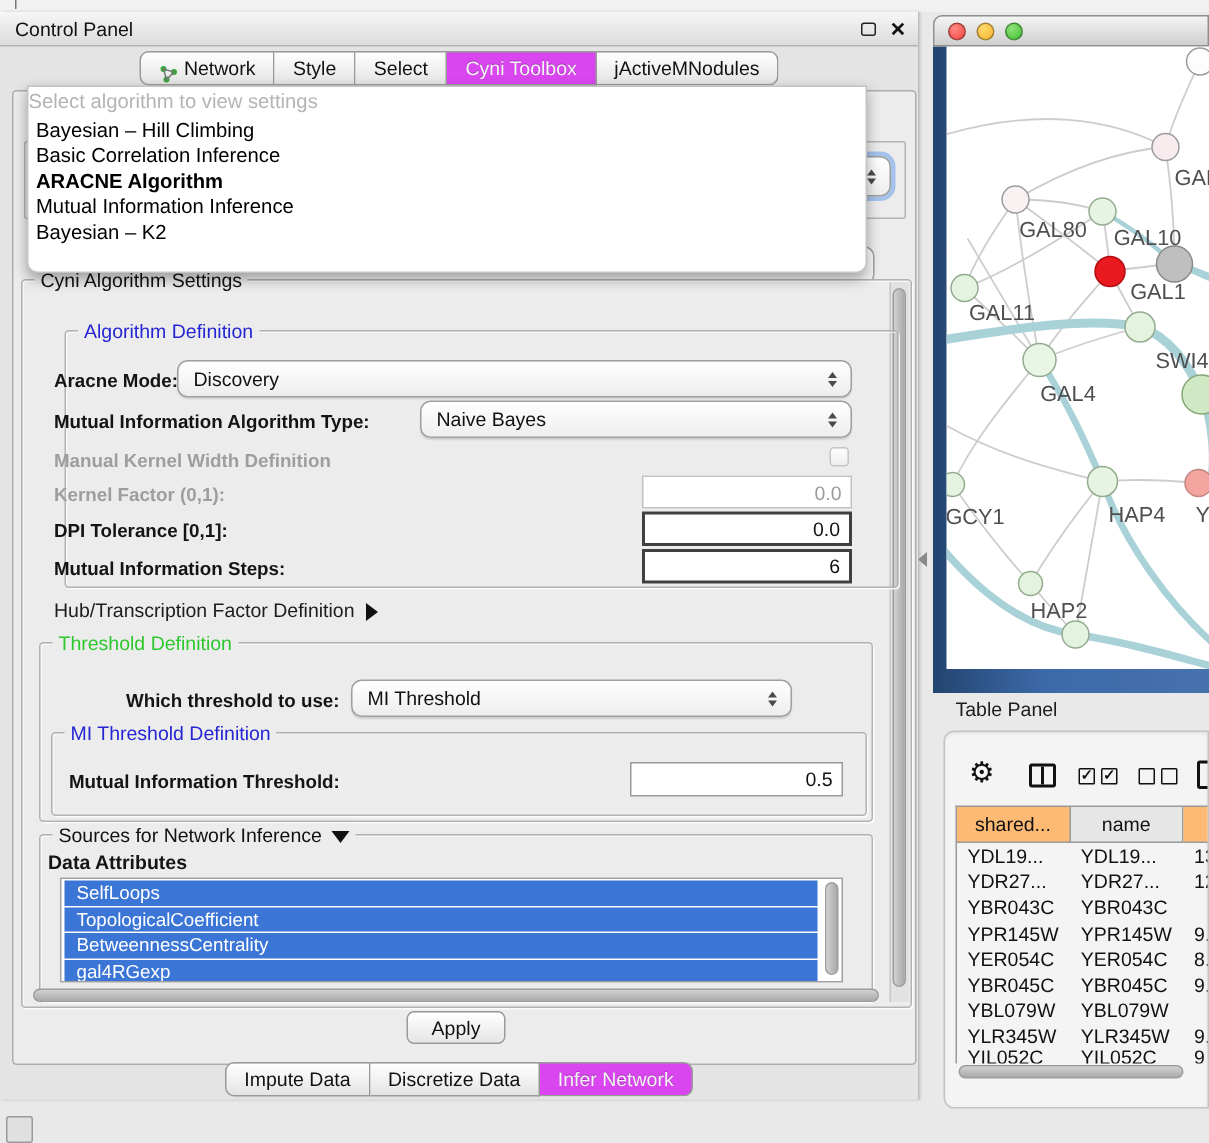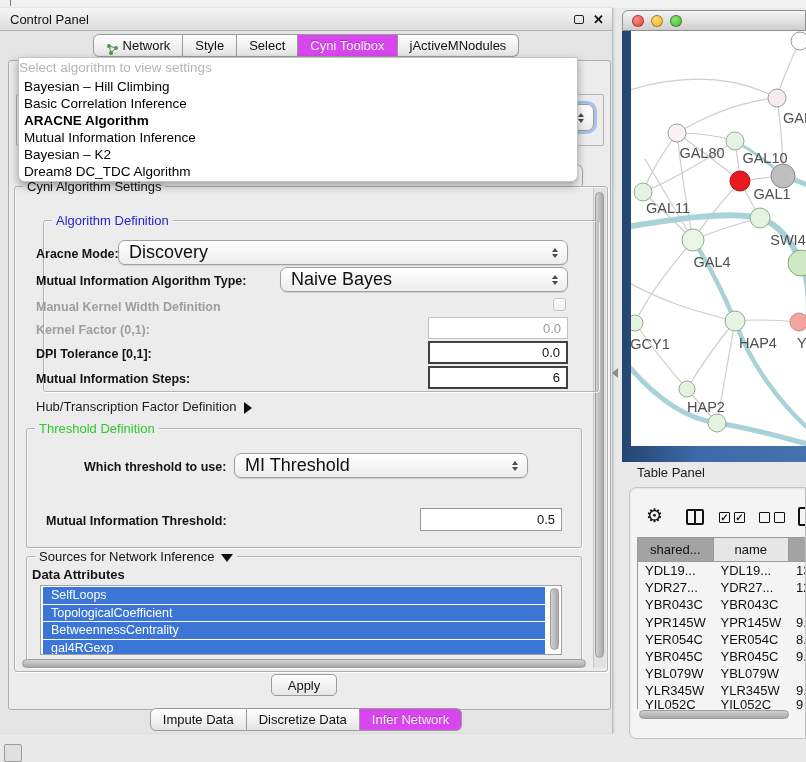--- a/index.html
+++ b/index.html
@@ -37,21 +37,21 @@
 
   
   .gbox { border:1px solid #b2b2b2; border-radius:3px; box-shadow:1px 1px 0 rgba(255,255,255,.8), inset 1px 1px 0 rgba(255,255,255,.6); }
   .gtitle { position:absolute; top:-8px; left:8px; background:#ececec; padding:0 4px; font-size:13px; color:#111; white-space:nowrap; }
   .gtitle.blue { color:#2525d4; }
   .gtitle.green { color:#2ec82e; }
 
   .lbl { position:absolute; font-size:12.5px; font-weight:bold; color:#141414; white-space:nowrap; }
   .lbl.dis { color:#9e9e9e; }
 
-  .combo { position:absolute; background:linear-gradient(#ffffff,#ededed); border:1px solid #9f9f9f; border-radius:7px; box-shadow:0 1px 1px rgba(0,0,0,.12); font-size:18px; color:#111; display:flex; align-items:center; padding:0 22px 0 10px; }
+  .combo { position:absolute; background:linear-gradient(#ffffff,#ededed); border:1px solid #9f9f9f; border-radius:7px; box-shadow:0 1px 1px rgba(0,0,0,.12); font-size:13px; color:#111; display:flex; align-items:center; padding:0 22px 0 10px; }
   .stepper { position:absolute; right:9px; top:50%; transform:translateY(-50%); display:flex; flex-direction:column; gap:2px; }
   .tri-up { width:0; height:0; border-left:3.5px solid transparent; border-right:3.5px solid transparent; border-bottom:4.5px solid #4a4a4a; }
   .tri-dn { width:0; height:0; border-left:3.5px solid transparent; border-right:3.5px solid transparent; border-top:4.5px solid #4a4a4a; }
 
   .tfield { position:absolute; background:#fff; border:1px solid #999; font-size:13px; color:#111; display:flex; align-items:center; justify-content:flex-end; padding:0 6px; }
   .tfield.strong { border:2px solid #404040; }
   .tfield.dis { border:1px solid #c2c2c2; color:#9b9b9b; }
 
   .checkbox { position:absolute; width:13px; height:13px; border:1px solid #c6c6c6; border-radius:3px; background:linear-gradient(#fdfdfd,#efefef); }
 
@@ -74,21 +74,21 @@
 
   .tp-label { left:637px; top:465px; font-size:13px; color:#1c1c1c; }
   .tp-panel { left:629px; top:487px; width:177px; height:252px; background:#f4f4f4; border:1px solid #c3c3c3; border-radius:7px 0 0 7px; box-shadow:inset 0 1px 2px rgba(0,0,0,.08); overflow:hidden; }
   .tp-toolbar-icn { position:absolute; color:#111; }
   .split-ico { width:18px; height:16px; border:2px solid #111; border-radius:2px; }
   .split-ico:before { content:""; display:block; width:2px; height:100%; background:#111; margin-left:6px; }
   .cb { width:11px; height:11px; border:1.5px solid #111; border-radius:1px; font-size:10px; line-height:9px; text-align:center; color:#111; font-weight:bold; }
   .doc-ico { width:16px; height:19px; border:2px solid #111; border-radius:2px 5px 2px 2px; }
   .tp-table { position:absolute; left:7px; top:49px; width:170px; font-size:13px; color:#111; border-top:1px solid #9a9a9a; border-left:1px solid #9a9a9a; }
   .tp-hrow { display:flex; height:24px; }
-  .tp-hcell { border-right:1px solid #9a9a9a; border-bottom:1px solid #9a9a9a; display:flex; align-items:center; justify-content:center; background:#a3a3a3; }
+  .tp-hcell { border-right:1px solid #9a9a9a; border-bottom:1px solid #9a9a9a; display:flex; align-items:center; justify-content:center; background:#fdba74; }
   .tp-hcell.gray { background:#e6e6e6; }
   .tp-row { display:flex; height:17.2px; align-items:center; }
   .tp-cell { padding-left:7px; white-space:nowrap; overflow:hidden; }
 
   .grip { left:612px; top:368px; width:0; height:0; border-top:5px solid transparent; border-bottom:5px solid transparent; border-right:6px solid #8a8a8a; }
   .corner-ico { left:4px; top:744px; width:18px; height:18px; border:1px solid #9a9a9a; background:#e0e0e0; border-radius:2px; }
   .topstrip { left:0; top:0; width:806px; height:8px; background:#f1f1f1; }
   .toptick { left:10px; top:0; width:1px; height:6px; background:#777; }
   svg text { font-family:"Liberation Sans", sans-serif; }
 </style>
@@ -142,21 +142,20 @@
     <span>gal-filtered.sif default node</span>
   </div>
 
   <div class="abs popup">
     <div class="prompt">Select algorithm to view settings</div>
     <div class="item">Bayesian – Hill Climbing</div>
     <div class="item">Basic Correlation Inference</div>
     <div class="item bold">ARACNE Algorithm</div>
     <div class="item">Mutual Information Inference</div>
     <div class="item">Bayesian – K2</div>
-    <div class="item">Dream8 DC_TDC Algorithm</div>
   </div>
 
   <div class="abs gbox" style="left:14px; top:178px; width:594px; height:486px; background:#ececec;padding-left:28px;">
     <span class="gtitle">Cyni Algorithm Settings</span>
   </div>
 
   <div class="abs" style="left:593px; top:180px; width:13px; height:480px; background:#e2e2e2; border-left:1px solid #c9c9c9;"></div>
   <div class="abs vthumb" style="left:595px; top:184px; width:9px; height:466px;"></div>
 
   <div class="abs gbox" style="left:26px; top:212px; width:556px; height:172px;margin-left:17px;">
@@ -200,20 +199,23 @@
   <div class="abs gbox" style="left:26px; top:420px; width:556px; height:120px;">
     <span class="gtitle green">Threshold Definition</span>
   </div>
   <span class="lbl" style="left:84px; top:452px;">Which threshold to use:</span>
   <div class="combo" style="left:234px; top:445px; width:294px; height:25px;">
     <span>MI Threshold</span>
     <span class="stepper">
         <span class="tri-up"></span>
         <span class="tri-dn"></span>
       </span>
+  </div>
+  <div class="abs gbox" style="left:34px; top:480px; width:544px; height:56px;">
+    <span class="gtitle blue">MI Threshold Definition</span>
   </div>
   <span class="lbl" style="left:46px; top:506px;">Mutual Information Threshold:</span>
   <div class="tfield" style="left:420px; top:500px; width:142px; height:23px;">
     <span>0.5</span>
   </div>
 
   <div class="abs gbox" style="left:26px; top:548px; width:556px; height:112px;">
     <span class="gtitle"><span>Sources for Network Inference</span><span class="down-arrow"></span></span>
   </div>
   <span class="lbl" style="left:32px; top:559px; font-size:13px;">Data Attributes</span>

